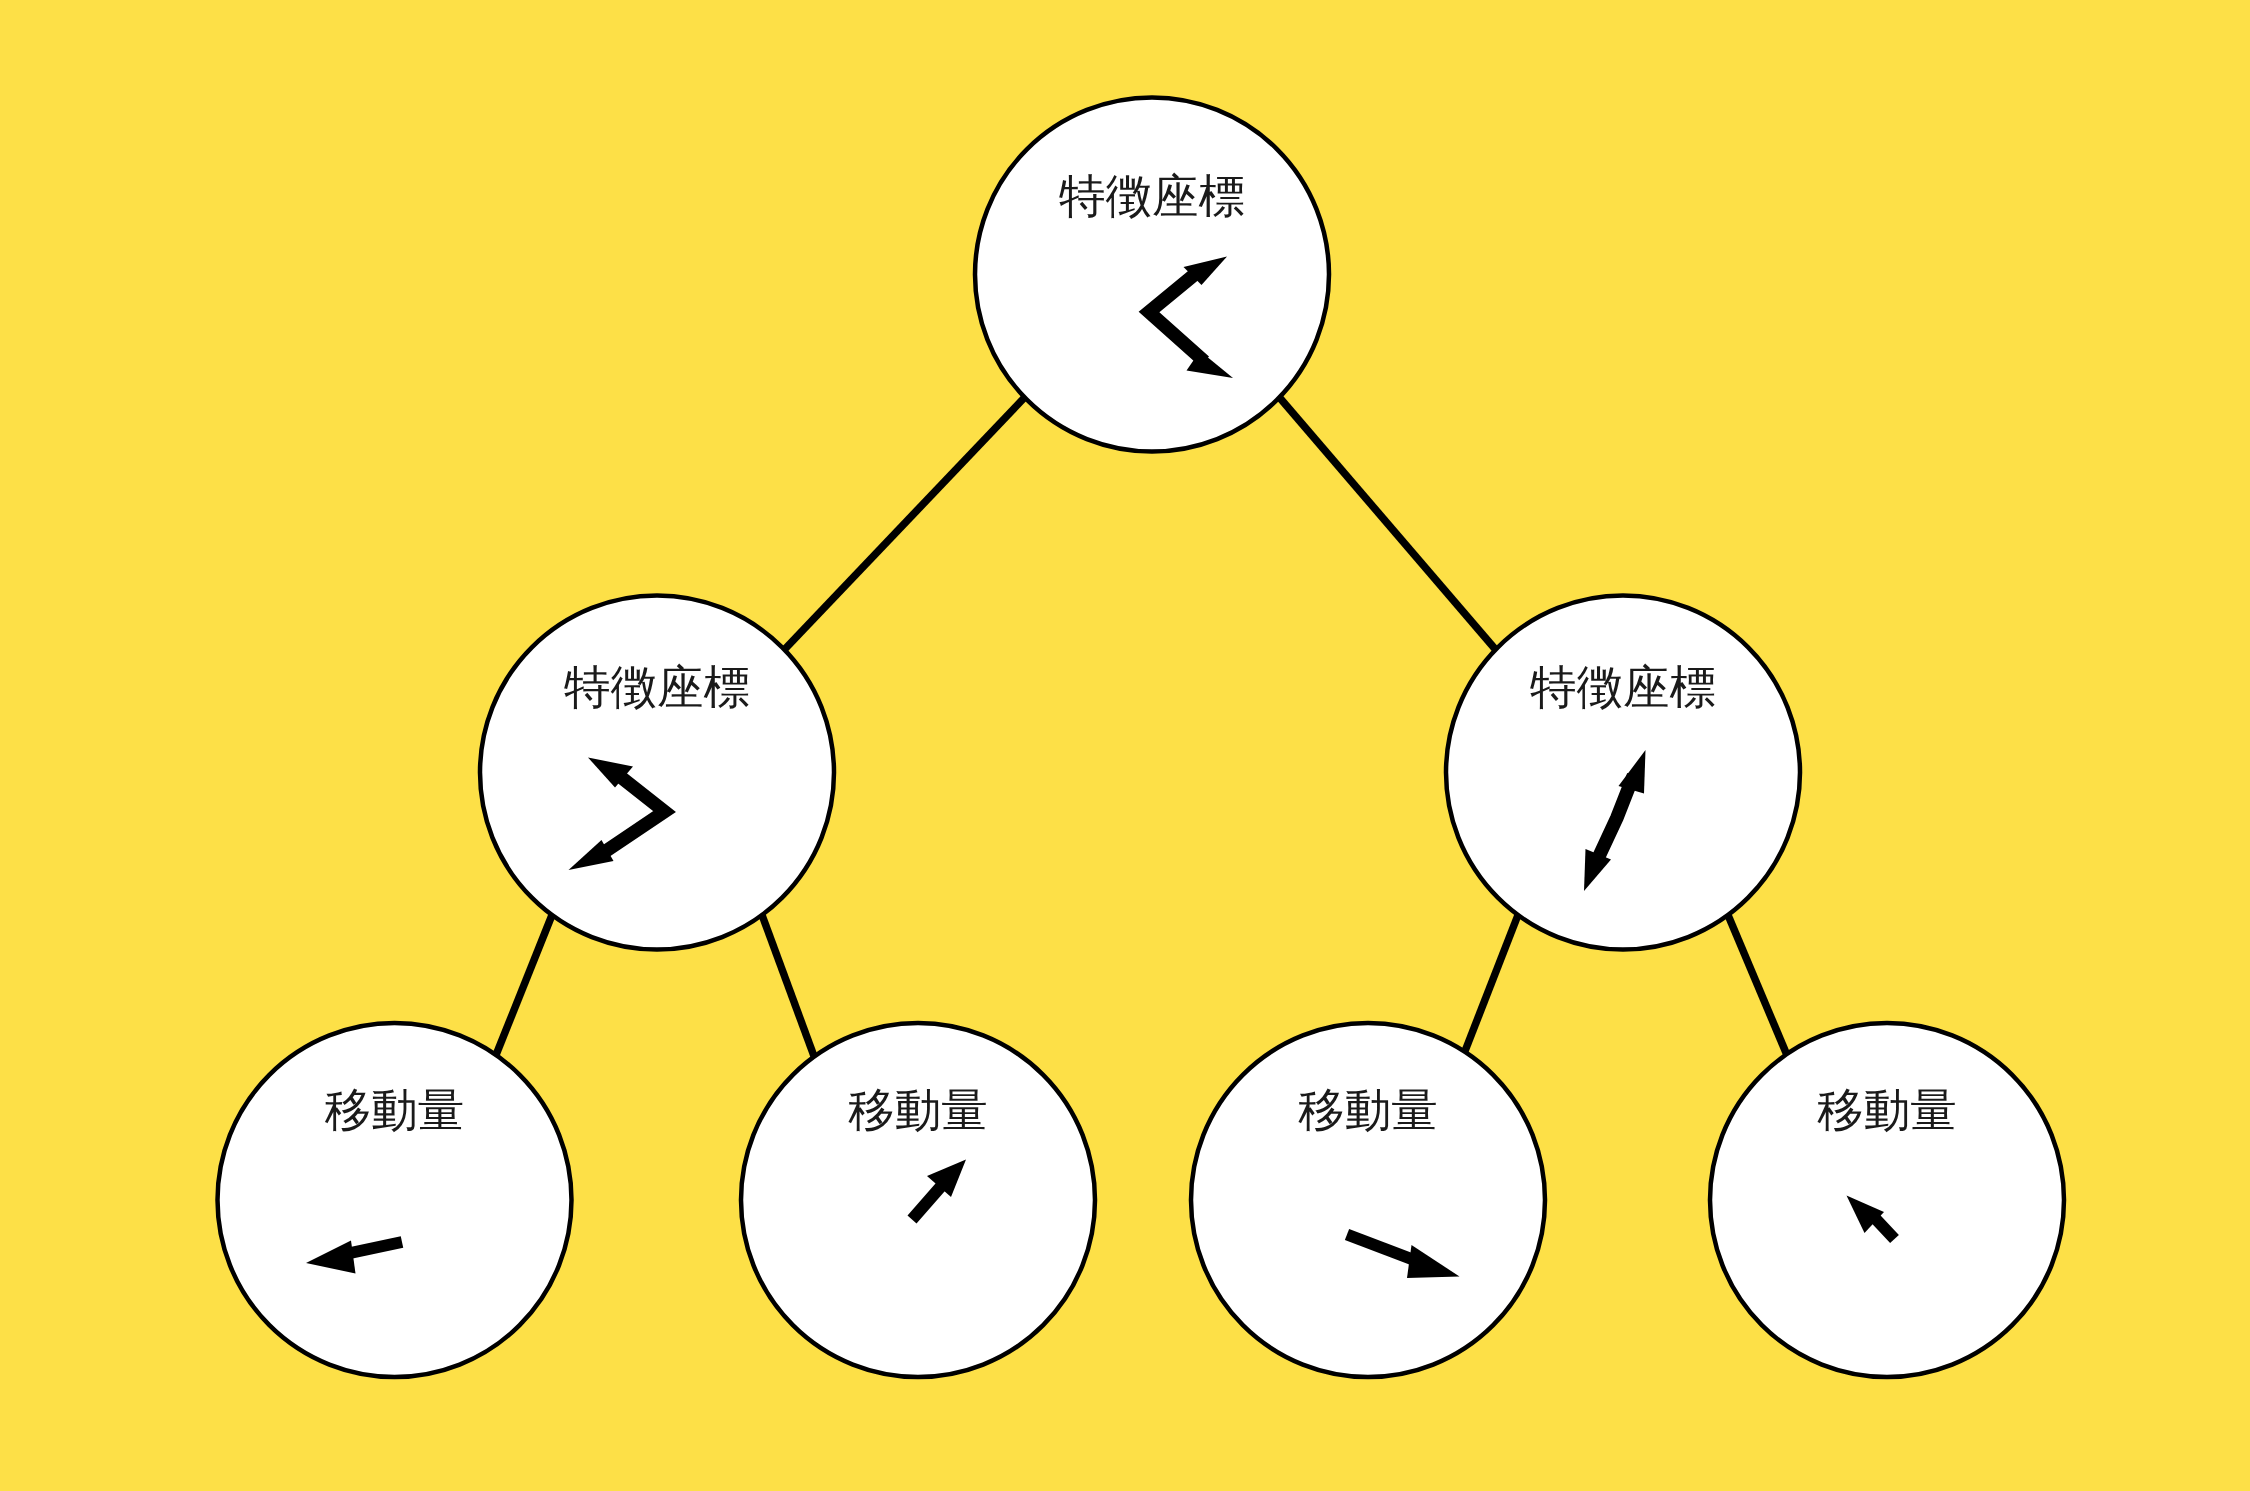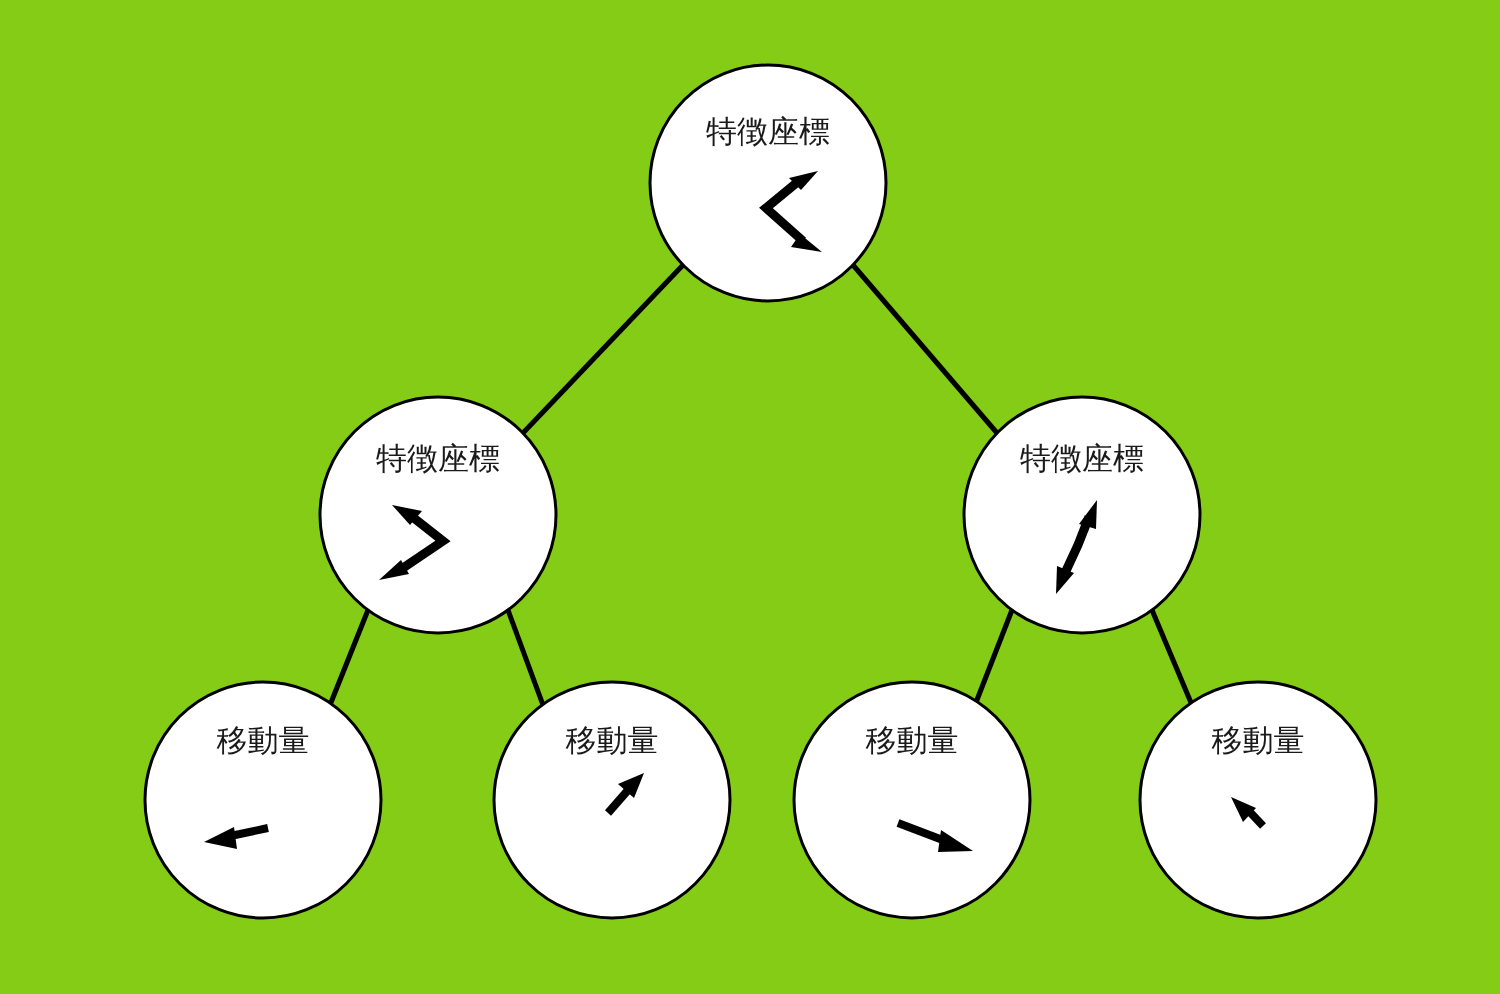--- a/index.html
+++ b/index.html
@@ -7,21 +7,21 @@
     padding: 0;
     background: #ffffff;
   }
   body {
     font-family: "DejaVu Sans", "Liberation Sans", sans-serif;
   }
   #stage {
     position: relative;
     width: 1500px;
     height: 994px;
-    background: #84cc16;
+    background: #fde047;
     overflow: hidden;
     text-align: right;
   }
   #tree-svg {
     position: absolute;
     left: 0;
     top: 0;
     width: 1500px;
     height: 994px;
     display: block;

